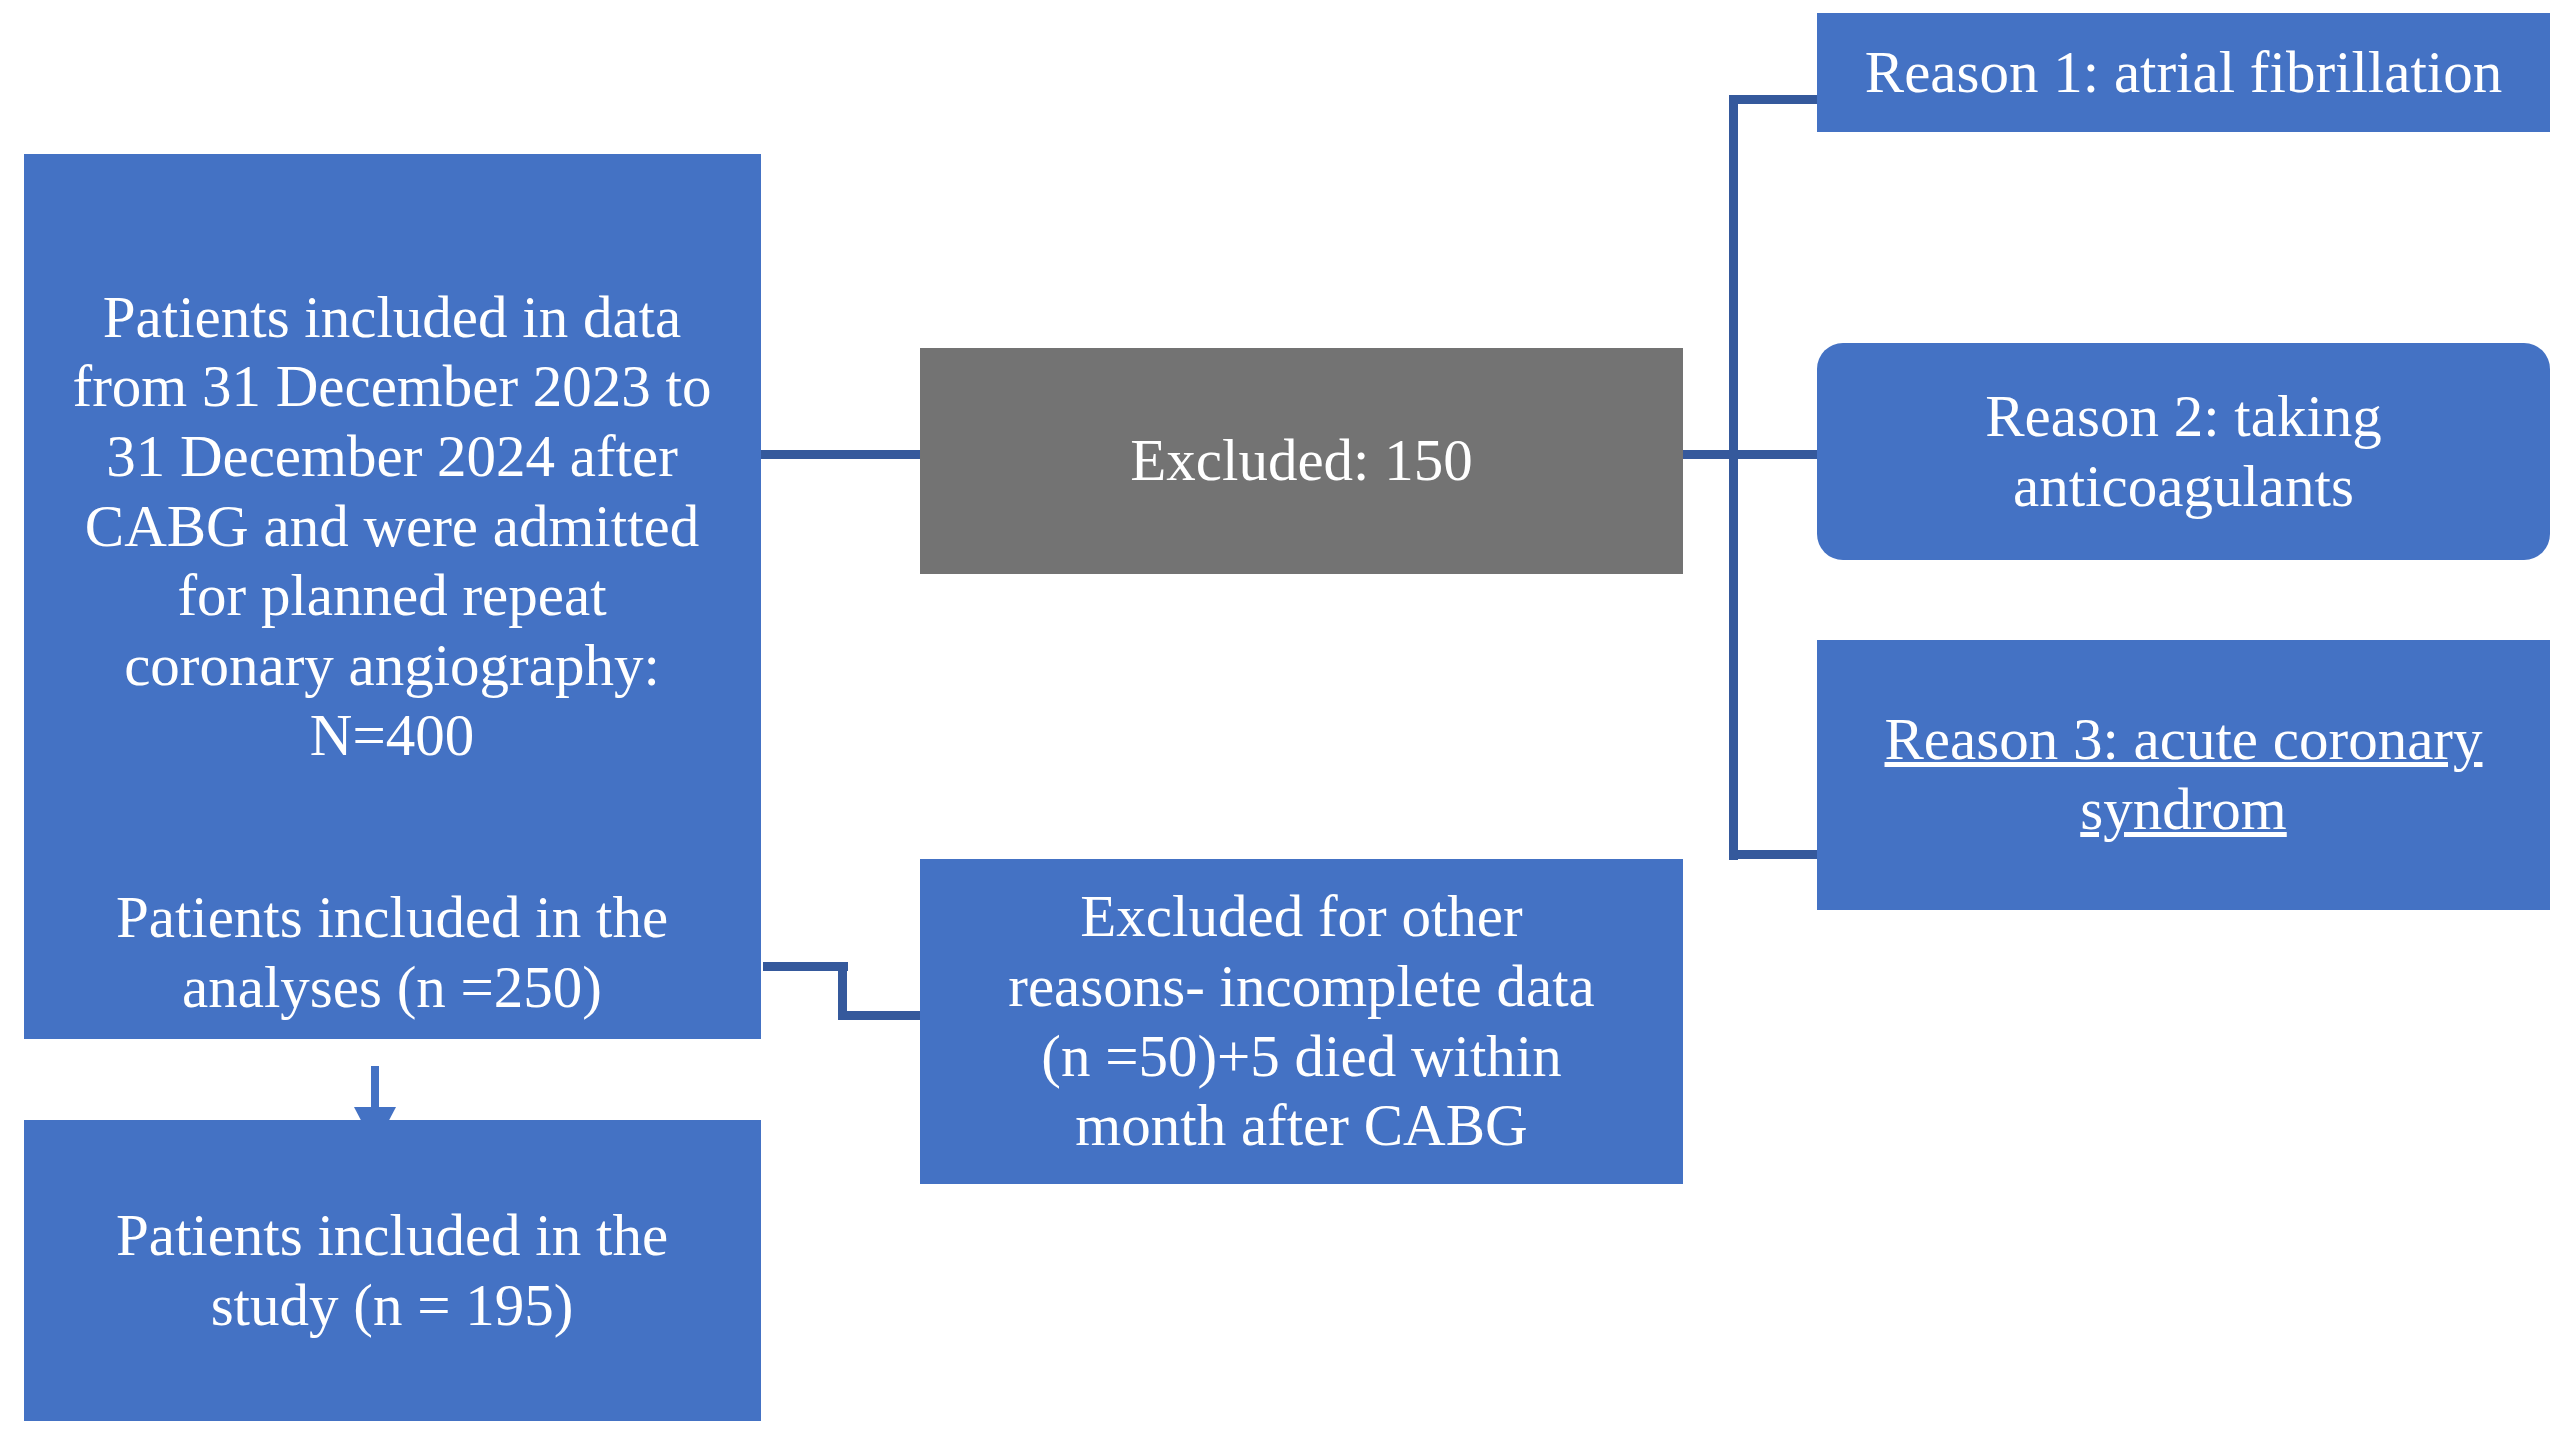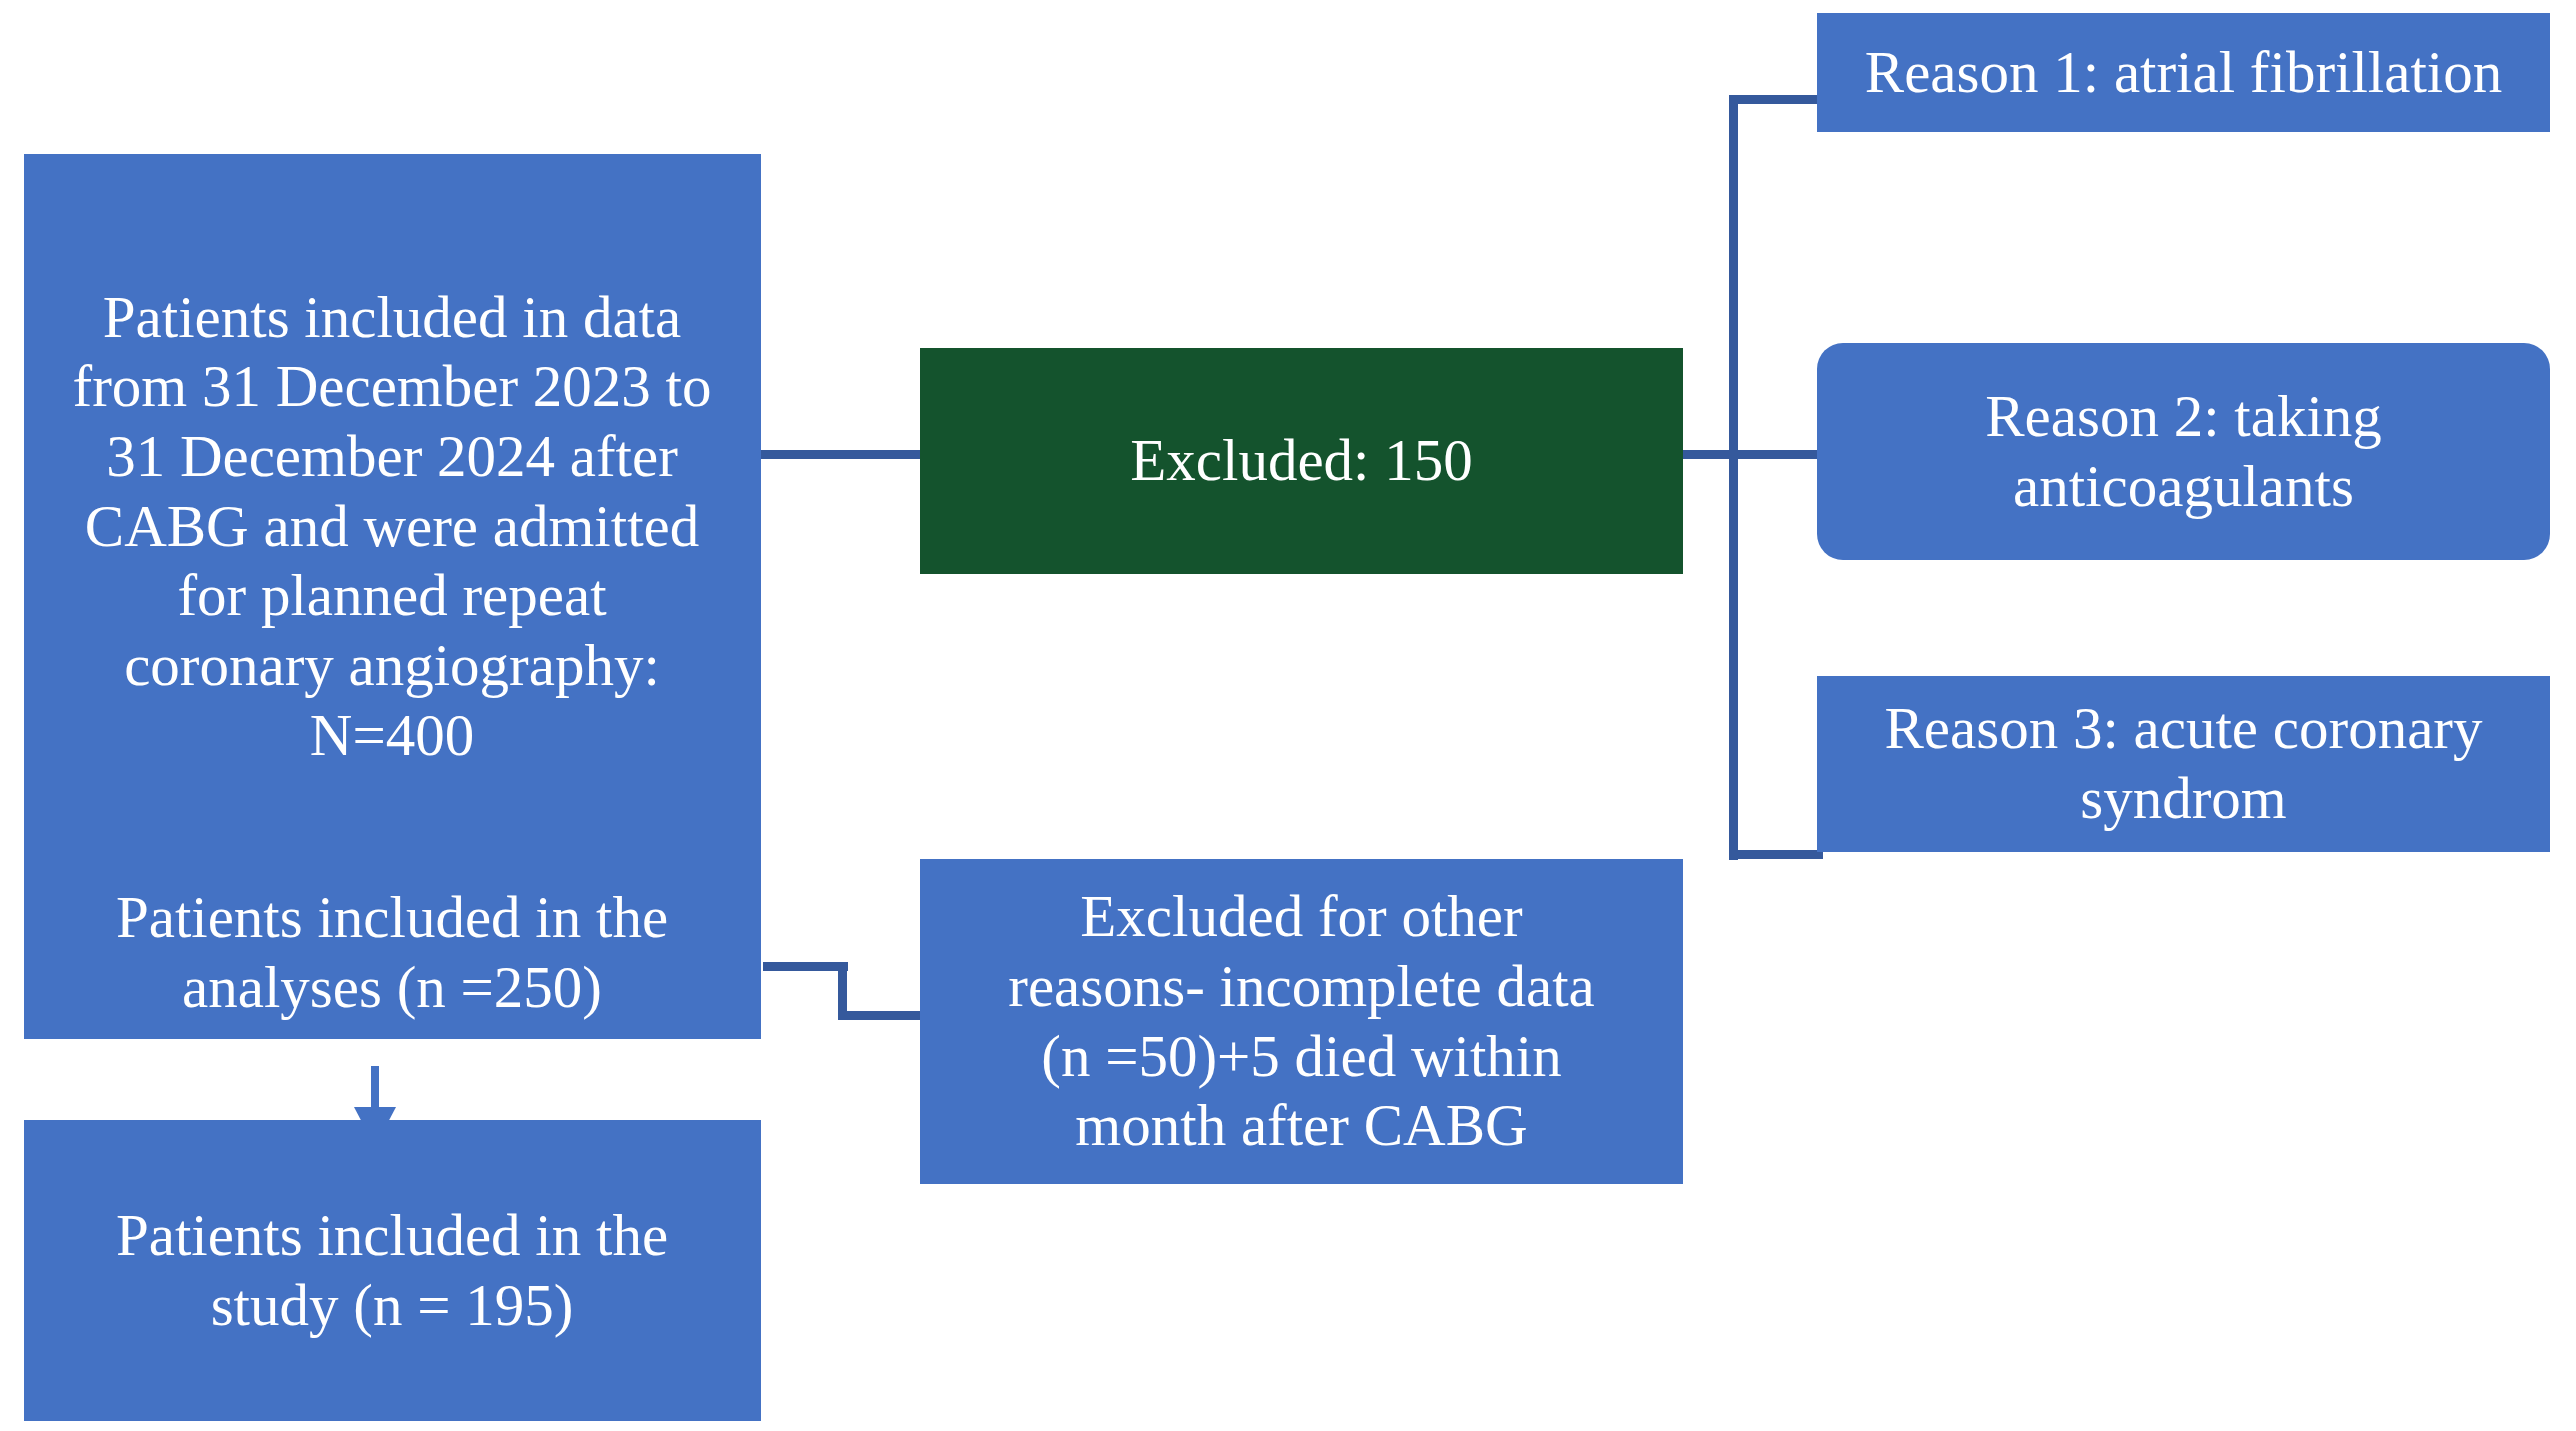--- a/index.html
+++ b/index.html
@@ -71,22 +71,23 @@
   }
   #box-reason1 {
     left: 1817px; top: 13px;  width: 733px;  height: 119px;
     font-size: 59px;
   }
   #box-reason2 {
     left: 1817px; top: 343px; width: 733px;  height: 217px;
     font-size: 59px;
   }
   #box-reason3 {
-    left: 1817px; top: 676px; width: 733px;  height: 176px;
-    font-size: 59px;
+    left: 1817px; top: 640px; width: 733px;  height: 270px;
+    font-size: 59px;
+    text-decoration: underline;
   }
 
   
   .conn {
     position: absolute;
     background: #35599C;
   }
   
   #conn-source-excluded { left: 761px;  top: 450px;  width: 160px; height: 9.4px; }
   
@@ -163,21 +164,21 @@
   <div class="box" id="box-analyses" style="background: rgb(68, 114, 196); color: rgb(255, 255, 255);">
     <span class="txt">Patients included in the
 analyses (n =250)</span>
   </div>
 
   <div class="box" id="box-study" style="background: rgb(68, 114, 196); color: rgb(255, 255, 255);">
     <span class="txt">Patients included in the
 study (n = 195)</span>
   </div>
 
-  <div class="box" id="box-excluded" style="background: #14532d; color: rgb(255, 255, 255);">
+  <div class="box" id="box-excluded" style="background: #737373; color: rgb(255, 255, 255);">
     <span class="txt">Excluded: 150</span>
   </div>
 
   <div class="box" id="box-excluded-other" style="background: rgb(68, 114, 196); color: rgb(255, 255, 255);">
     <span class="txt">Excluded for other
 reasons- incomplete data
 (n =50)+5 died within
 month after CABG</span>
   </div>
 

